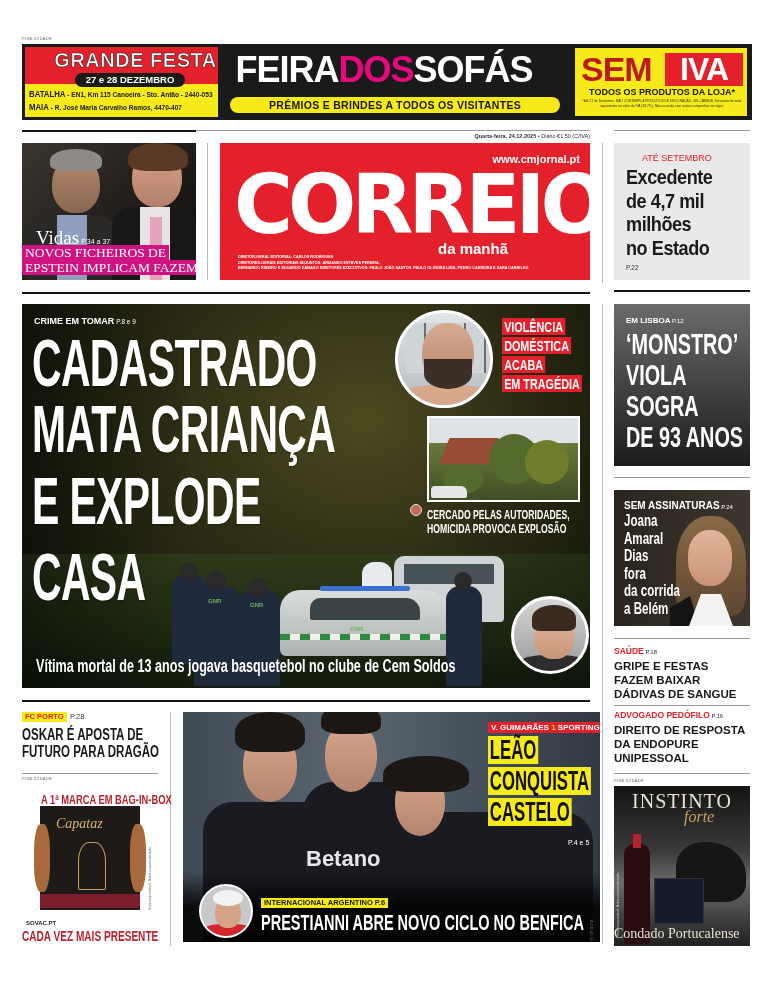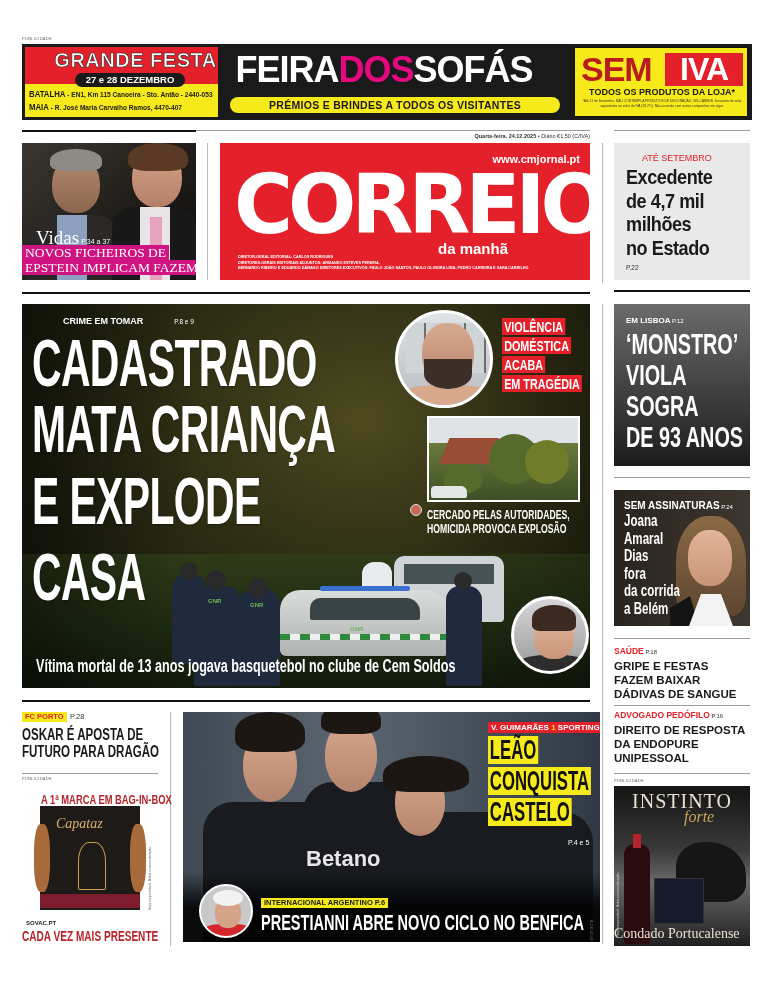--- a/index.html
+++ b/index.html
@@ -73,21 +73,21 @@
   #car { position:absolute; left:258px; top:286px; width:170px; height:66px; background: linear-gradient(#d9dedd, #aeb3b2); border-radius:20px 26px 6px 6px; }
   #car .win { position:absolute; left:30px; top:8px; width:110px; height:22px; background:#3a4446; border-radius:10px 14px 2px 2px; }
   #car .stripe { position:absolute; left:0; top:44px; width:100%; height:6px; background: repeating-linear-gradient(90deg, #2d8a3c 0 10px, #f0f0f0 10px 20px); }
   #car .lights { position:absolute; left:40px; top:-4px; width:90px; height:5px; background:#3b6fd0; border-radius:2px; }
   #van { position:absolute; left:372px; top:252px; width:110px; height:66px; background:#cfd3d6; border-radius:10px 10px 4px 4px; }
   #van .win { position:absolute; left:10px; top:8px; width:90px; height:20px; background:#475257; }
   #forensic { position:absolute; left:340px; top:258px; width:30px; height:48px; background:#e9ebee; border-radius:12px 12px 4px 4px; }
   #sign { position:absolute; left:388px; top:200px; width:12px; height:12px; border-radius:50%; background:#c66b55; border:1px solid #ddd; }
 
   #main-kicker { position:absolute; left:12px; top:12px; color:#fff; font-size:9px; font-weight:700; }
-  #main-kicker span { font-size:6.5px; font-weight:400;margin-left:29px; }
+  #main-kicker span { font-size:6.5px; font-weight:400; }
   .main-line { position:absolute; left:10px; color:#fff; font-weight:900; font-size:66px; line-height:66px; letter-spacing:-1px; white-space:nowrap; transform: scaleX(0.62); transform-origin:left; text-shadow: 0 1px 2px rgba(0,0,0,0.4); }
   #suspect-photo { position:absolute; left:373px; top:6px; width:98px; height:98px; border-radius:50%; border:3px solid #fff; overflow:hidden; background: linear-gradient(#e1e4e6, #b7bcbf); }
   #suspect-photo .window { position:absolute; left:8px; top:10px; width:80px; height:50px; background: repeating-linear-gradient(90deg, #cfd4d7 0 18px, #6d6d6d 18px 20px); }
   #suspect-photo .head { position:absolute; left:24px; top:10px; width:52px; height:64px; border-radius:45% 45% 50% 50%; background: linear-gradient(#d8ab90, #b4826a); }
   #suspect-photo .beard { position:absolute; left:26px; top:46px; width:48px; height:30px; border-radius:0 0 50% 50%; background:#3c2f28; }
   #suspect-photo .shoulders { position:absolute; left:0; top:72px; width:98px; height:30px; border-radius:40% 40% 0 0; background:#d8a88d; }
   .red-tag { position:absolute; background:#e4202a; color:#fff; font-weight:900; font-size:15px; line-height:17px; padding:0 3px; white-space:nowrap; transform: scaleX(0.72); transform-origin:left; }
   #house-photo { position:absolute; left:405px; top:112px; width:153px; height:86px; border:2px solid #fff; background: linear-gradient(#dfe3e5 0%, #dfe3e5 30%, #6a7a3c 30%, #3d4f25 100%); overflow:hidden; }
   #house-photo .roof { position:absolute; left:10px; top:20px; width:70px; height:26px; background:#9a4d35; clip-path: polygon(15% 0, 85% 0, 100% 100%, 0 100%); }
   #house-photo .tree { position:absolute; border-radius:50%; background:#556b2b; }

